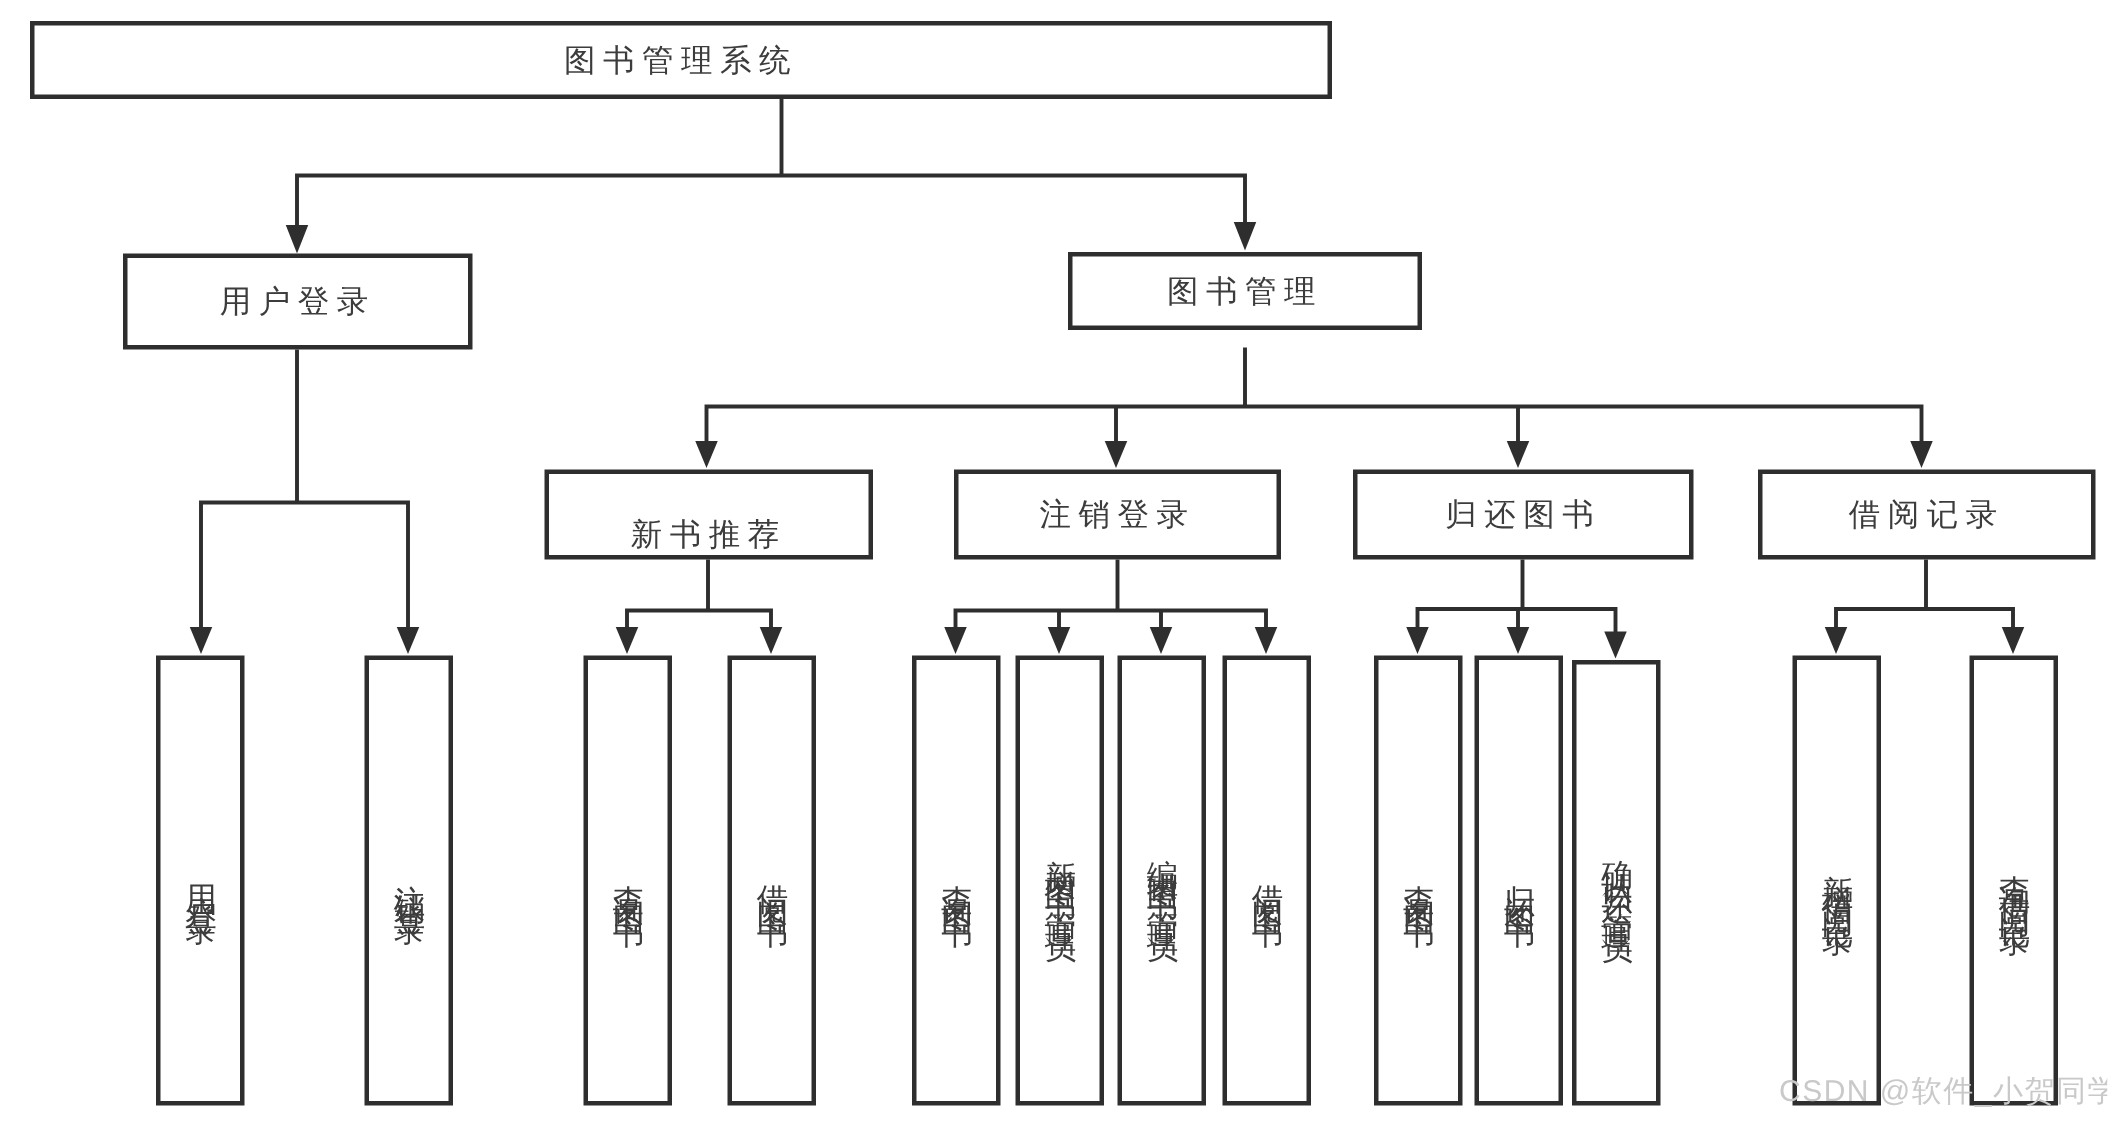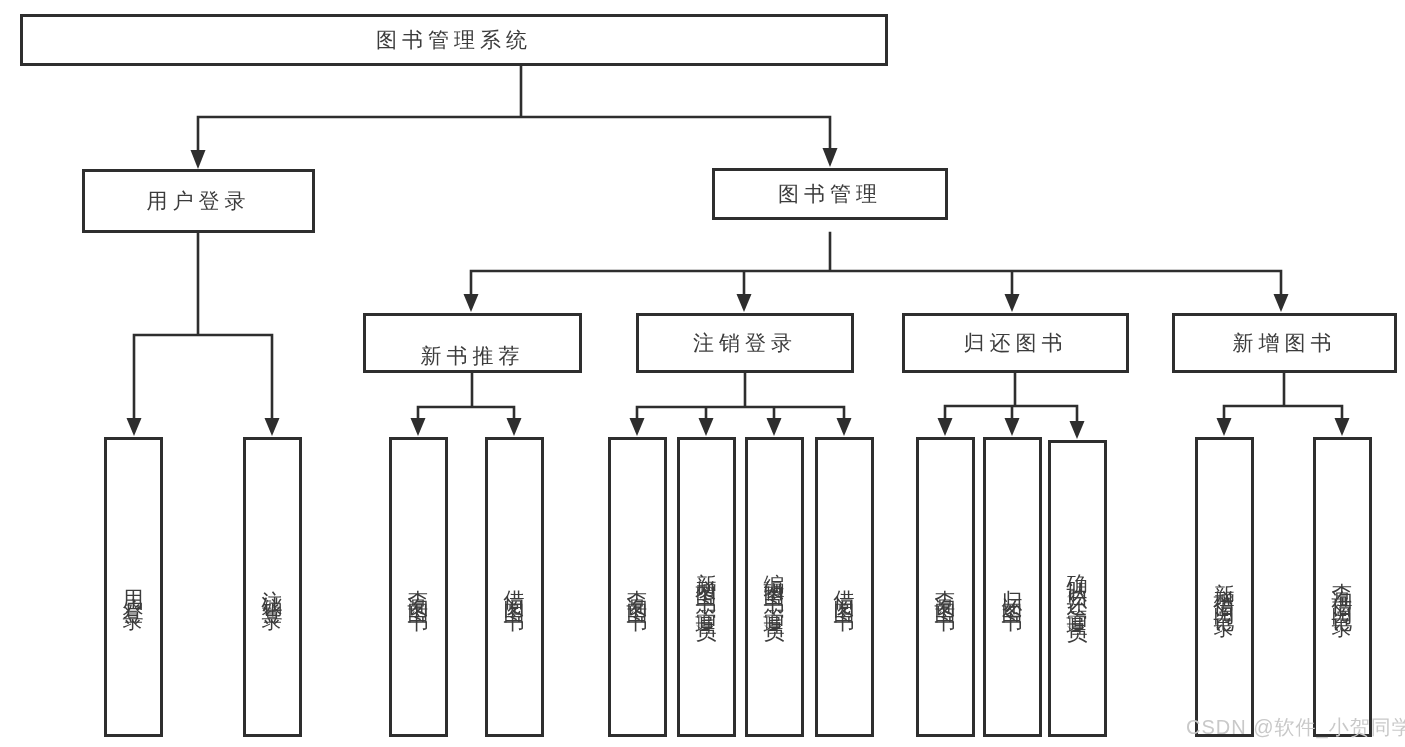--- a/index.html
+++ b/index.html
@@ -143,21 +143,21 @@
   <div class="box h" id="n-newbook">
     <span>新书推荐</span>
   </div>
   <div class="box h" id="n-borrow">
     <span>注销登录</span>
   </div>
   <div class="box h" id="n-current">
     <span>归还图书</span>
   </div>
   <div class="box h" id="n-records">
-    <span>新增图书</span>
+    <span>借阅记录</span>
   </div>
 
   <div class="box v leaf" id="l-login1">
     <span>用户登录</span>
   </div>
   <div class="box v leaf" id="l-logout">
     <span>注销登录</span>
   </div>
 
   <div class="box v leaf" id="l-nb-query">

